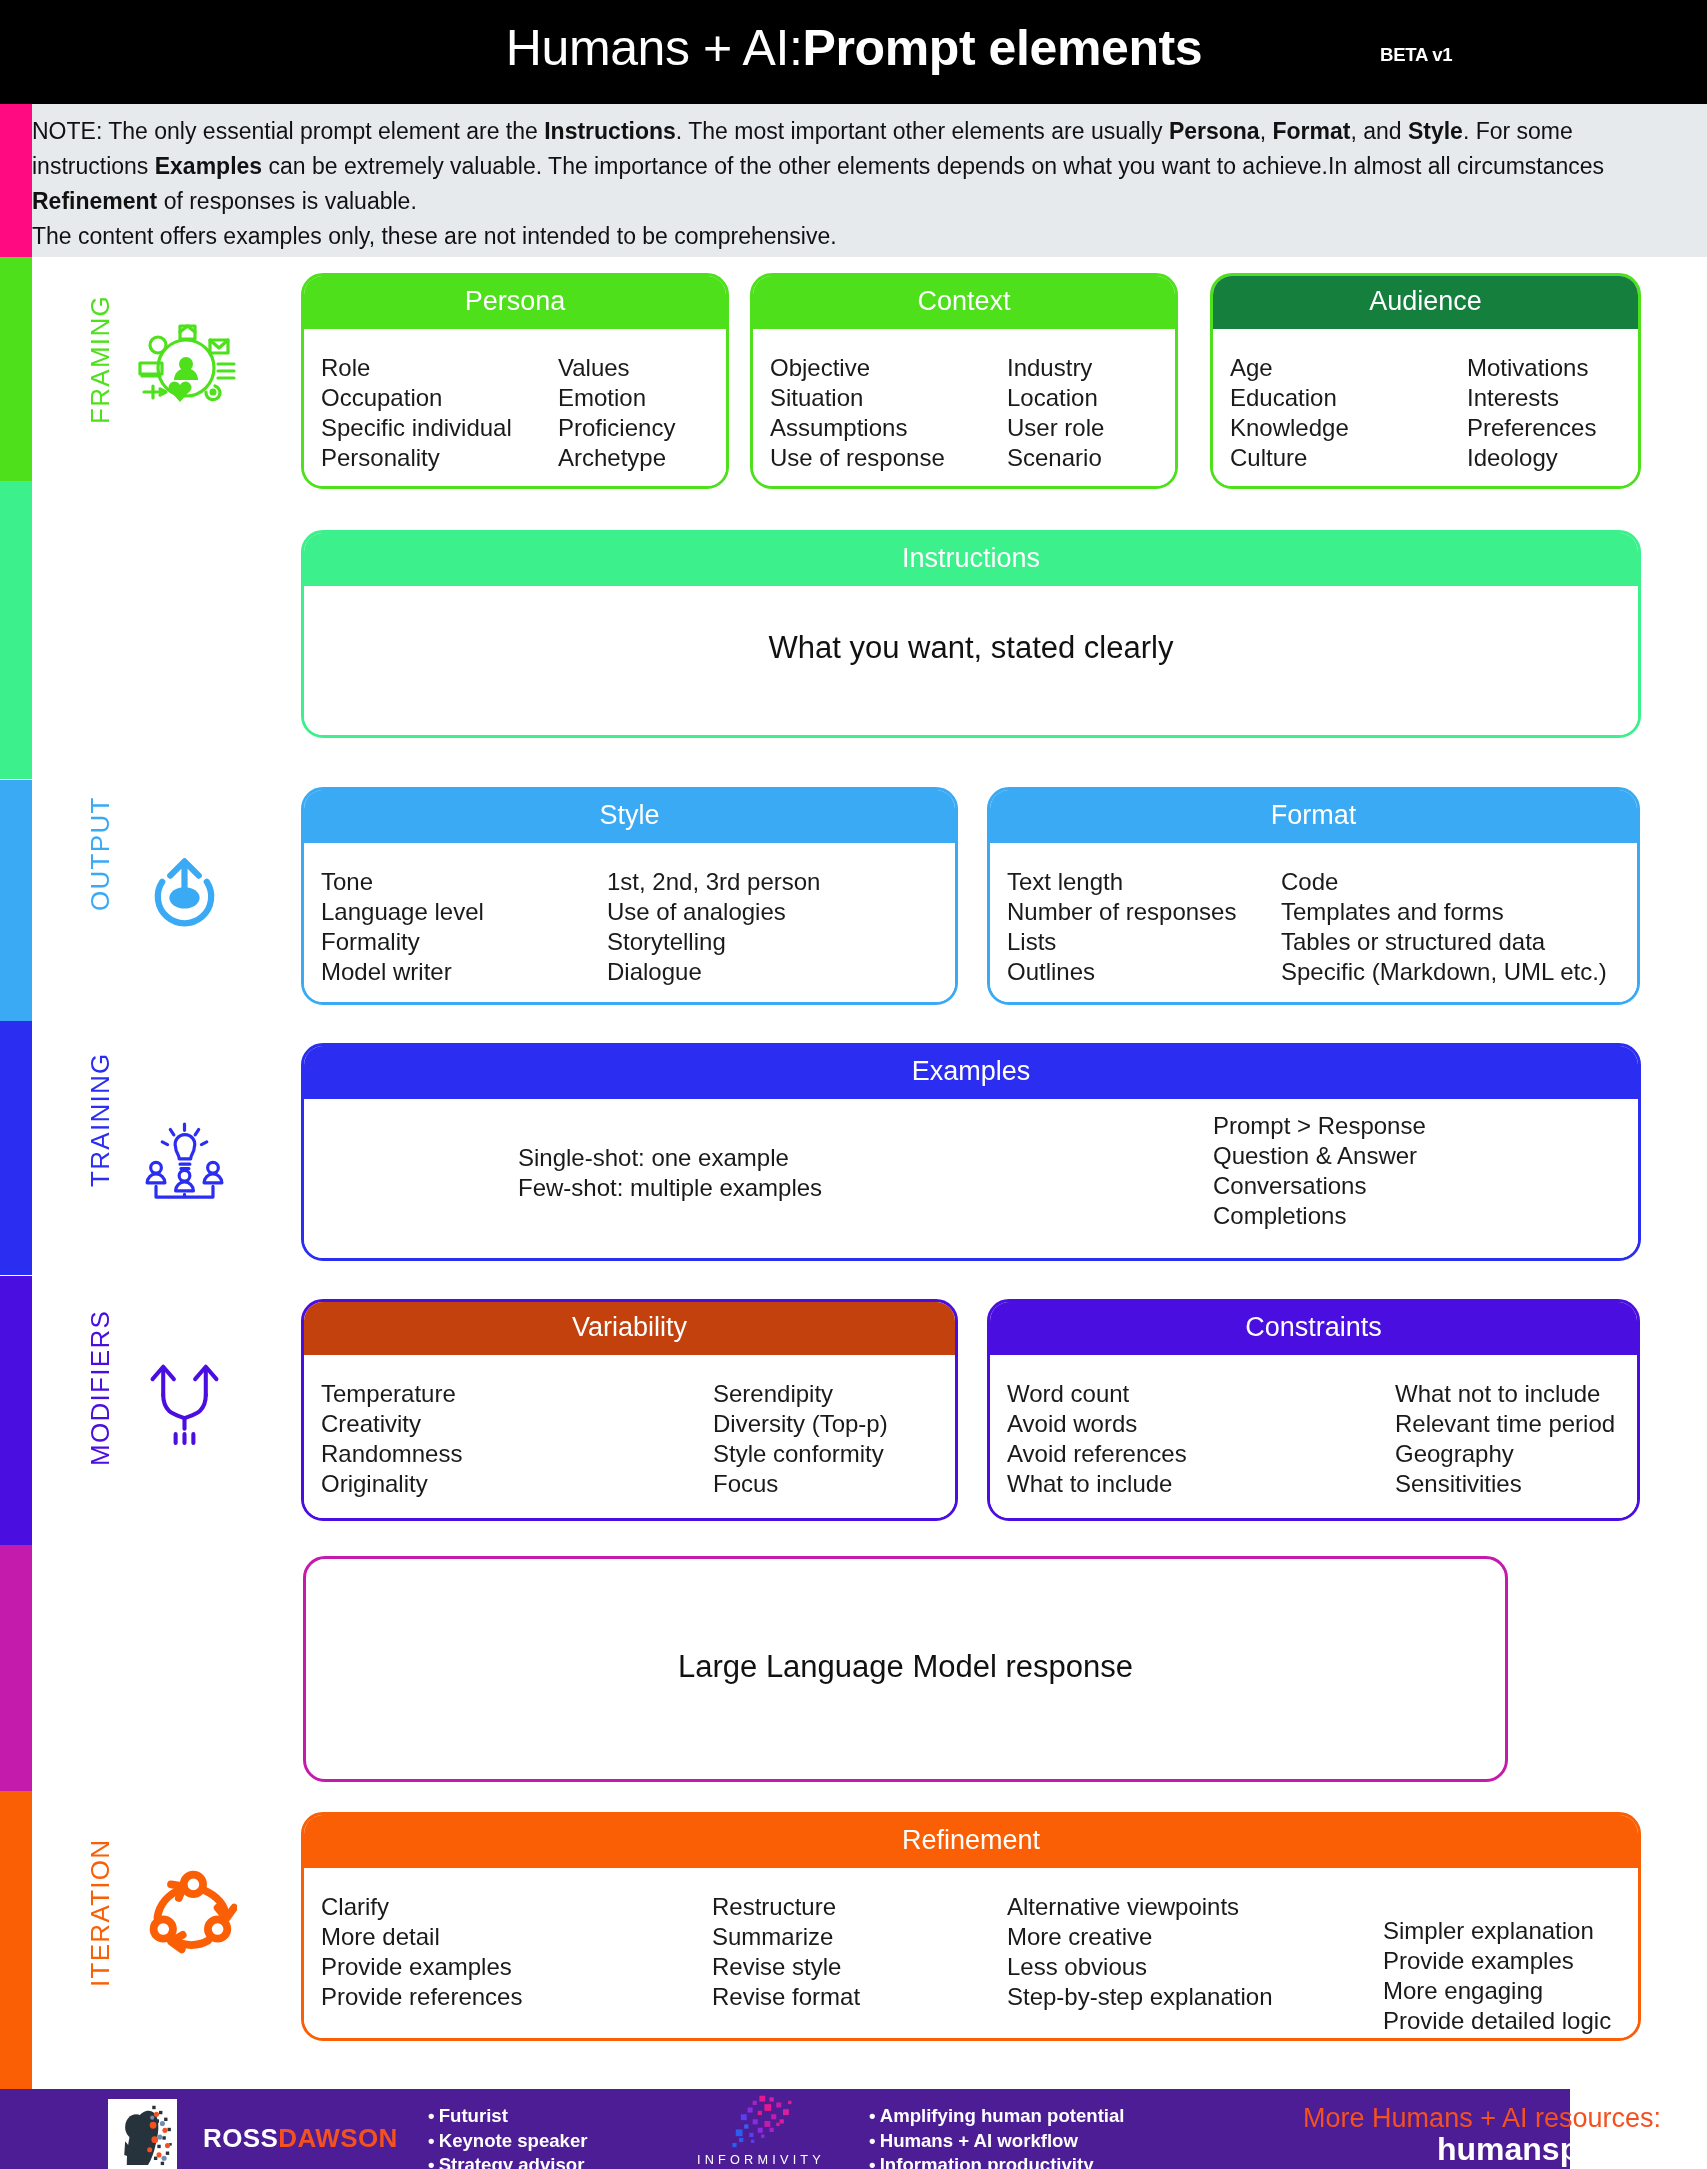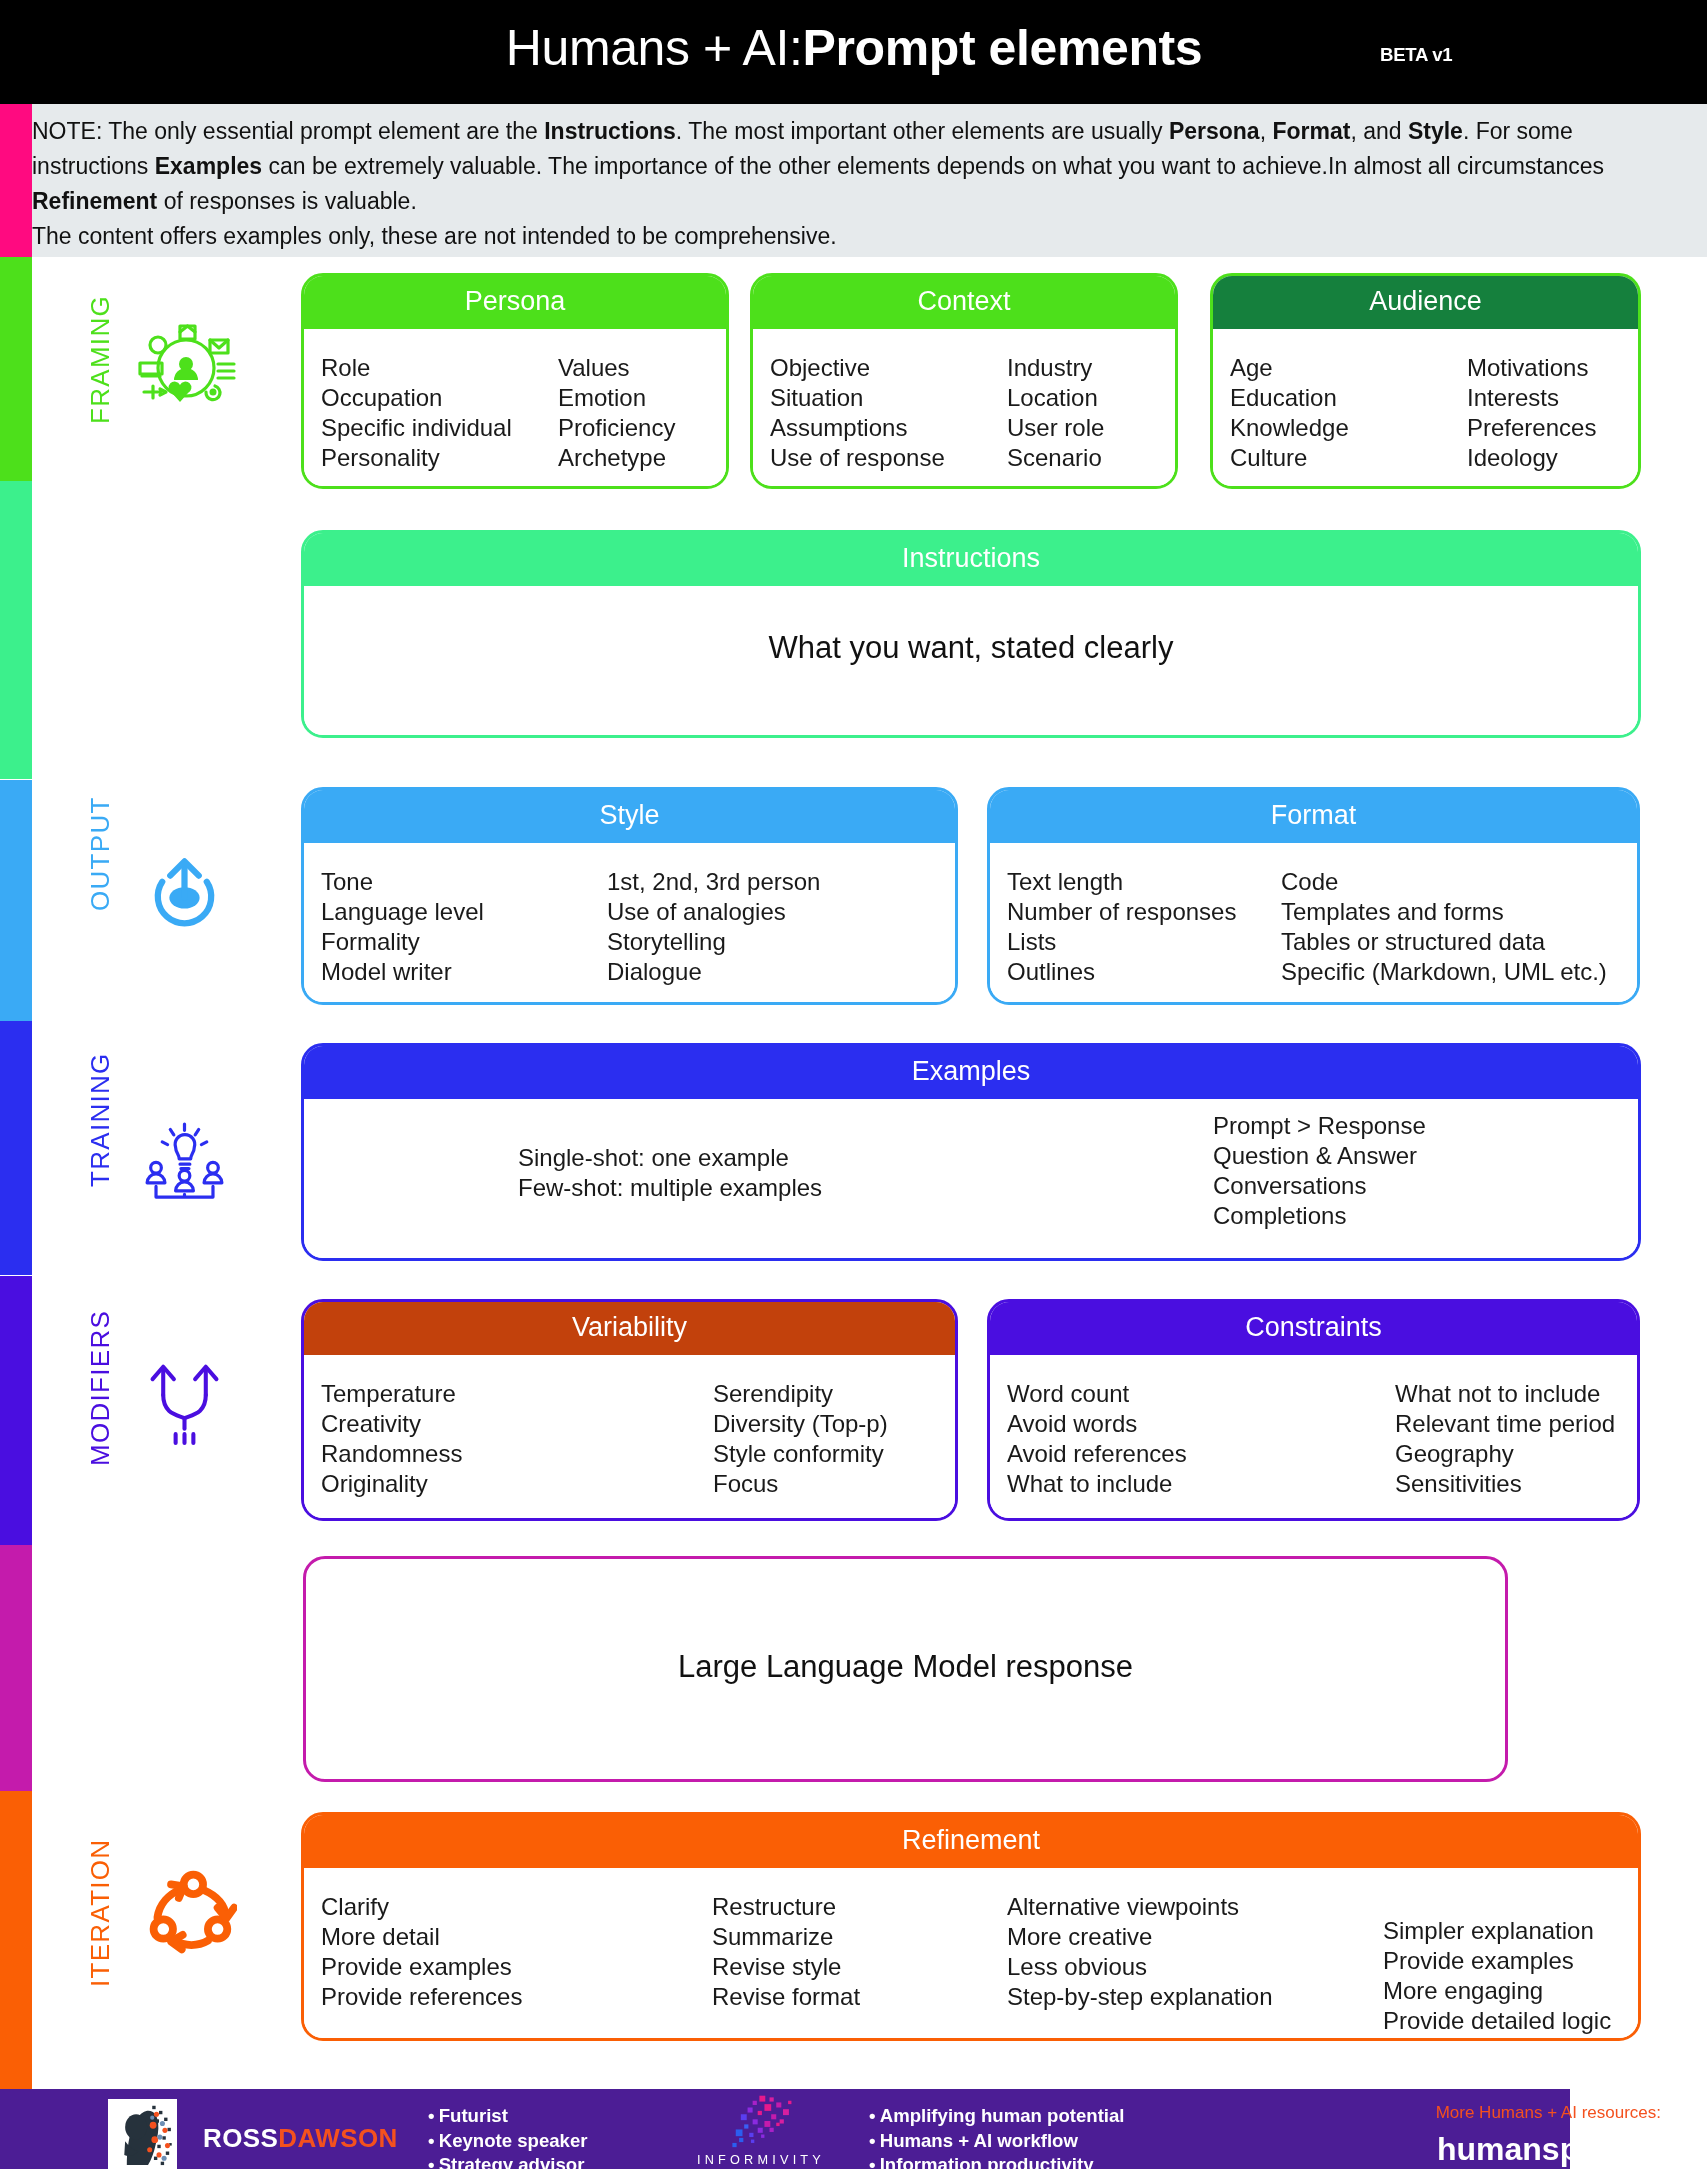--- a/index.html
+++ b/index.html
@@ -125,21 +125,21 @@
   }
   .fblock { position: absolute; }
   .fbullets { color: #ffffff; font-size: 18.6px; line-height: 24.6px; font-weight: 600; }
   .fbullets span.b { margin-right: 4.2px; }
   #rd-logo-text { font-size: 26px; font-weight: 800; letter-spacing: 0.4px; }
   #rd-logo-text .ross { color: #ffffff; }
   #rd-logo-text .dawson { color: #f4511e; }
   #informivity-word {
     color: #ffffff; font-size: 12.7px; letter-spacing: 4.2px; font-weight: 500;
   }
-  #more-res { color: #f4511e; font-size: 17px; font-weight: 400; text-align: right; }
+  #more-res { color: #f4511e; font-size: 27px; font-weight: 400; text-align: right; }
   #site { color: #ffffff; font-size: 32px; font-weight: 800; text-align: right; }
 
   .portrait {
     position: absolute;
     background: #ffffff;
   }
 </style>
 </head>
 <body>
 

